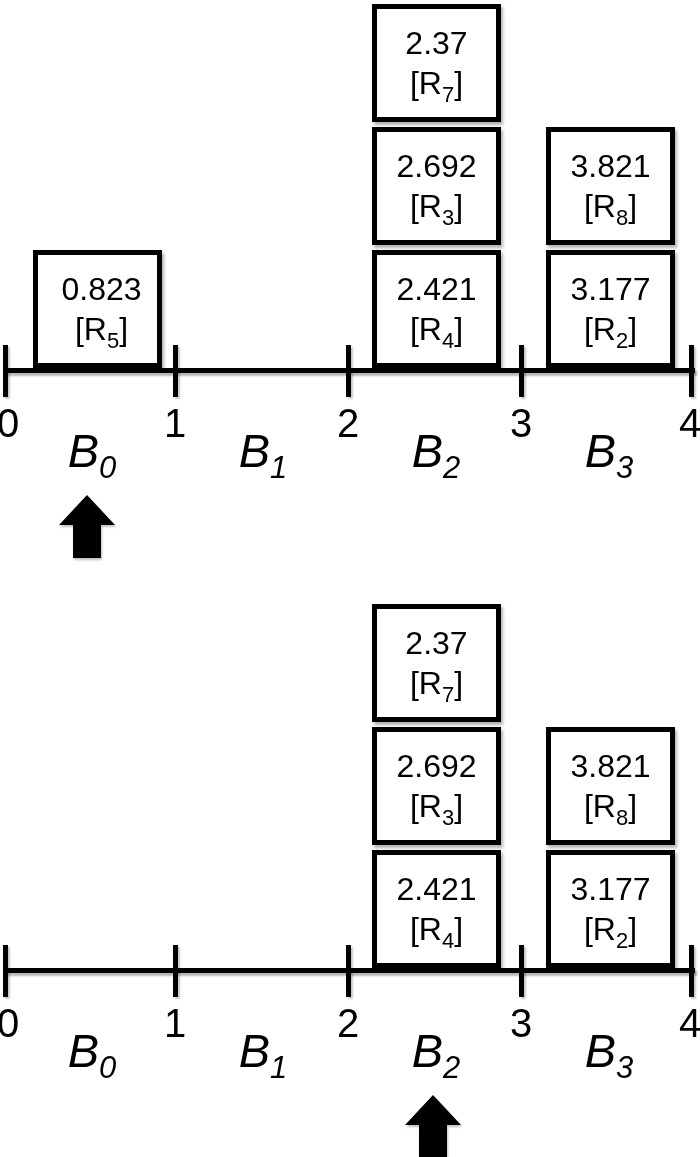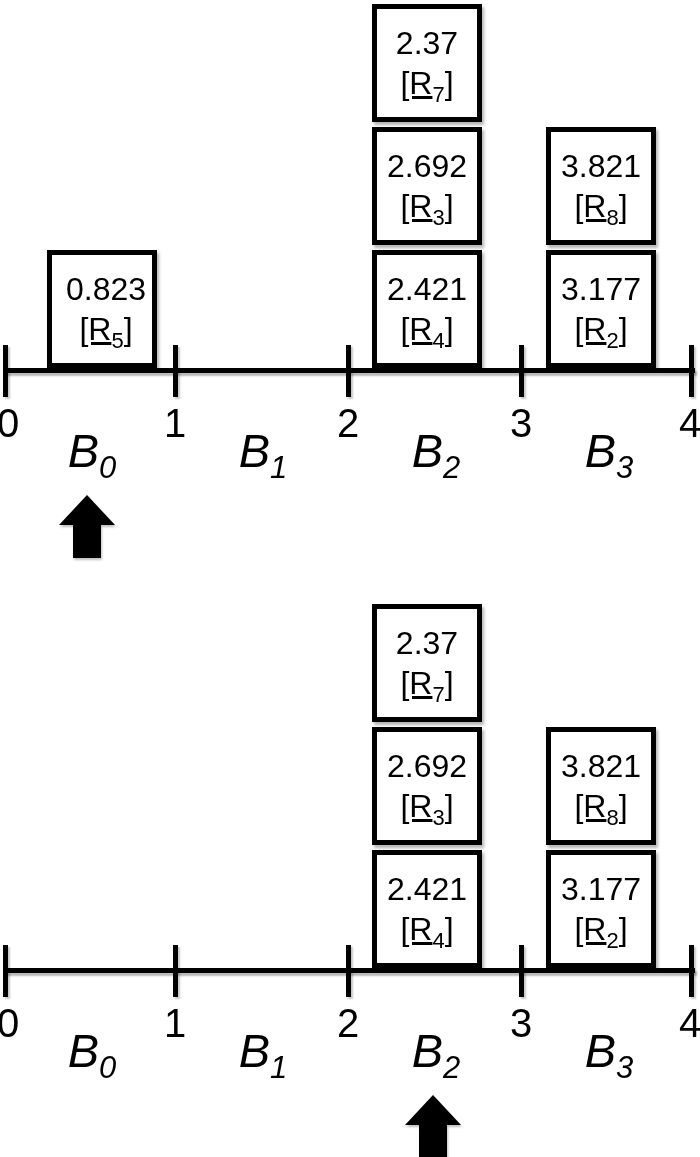--- a/index.html
+++ b/index.html
@@ -45,36 +45,36 @@
   }
   .sub-lg {
     position: relative;
     display: inline-block;
     top: 11px;
     font-size: 31px;
   }
   
   .vbox {
     position: absolute;
-    width: 110px;
+    width: 129px;
     height: 118px;
     box-sizing: border-box;
     border: 5px solid #000000;
     background: #ffffff;
     box-shadow: 2px 3px 3px rgba(0,0,0,0.30);
     display: flex;
     flex-direction: column;
     align-items: center;
     justify-content: center;
     font-size: 32px;
     line-height: 1.25;
     text-align: center;
   }
   .vbox-value { white-space: nowrap; }
-  .vbox-tag { white-space: nowrap; text-decoration: underline; }
+  .vbox-tag { white-space: nowrap; }
   .sub-sm {
     position: relative;
     display: inline-block;
     top: 8px;
     font-size: 22px;
   }
   
   .up-arrow {
     position: absolute;
     width: 56px;
@@ -83,21 +83,21 @@
   }
   .up-arrow svg { display: block; }
 </style>
 </head>
 <body>
 
 <div class="figure">
 
   <div>
 
-    <div class="vbox" style="left:47px; top:250px;padding-left:8px;">
+    <div class="vbox" style="left:33px; top:250px;padding-left:8px;">
       <div class="vbox-value">0.823</div>
       <div class="vbox-tag"><span>[R</span><span class="sub-sm">5</span><span>]</span></div>
     </div>
 
     <div class="vbox" style="left:372px; top:4px;">
       <div class="vbox-value">2.37</div>
       <div class="vbox-tag"><span>[R</span><span class="sub-sm">7</span><span>]</span></div>
     </div>
 
     <div class="vbox" style="left:372px; top:127px;">

